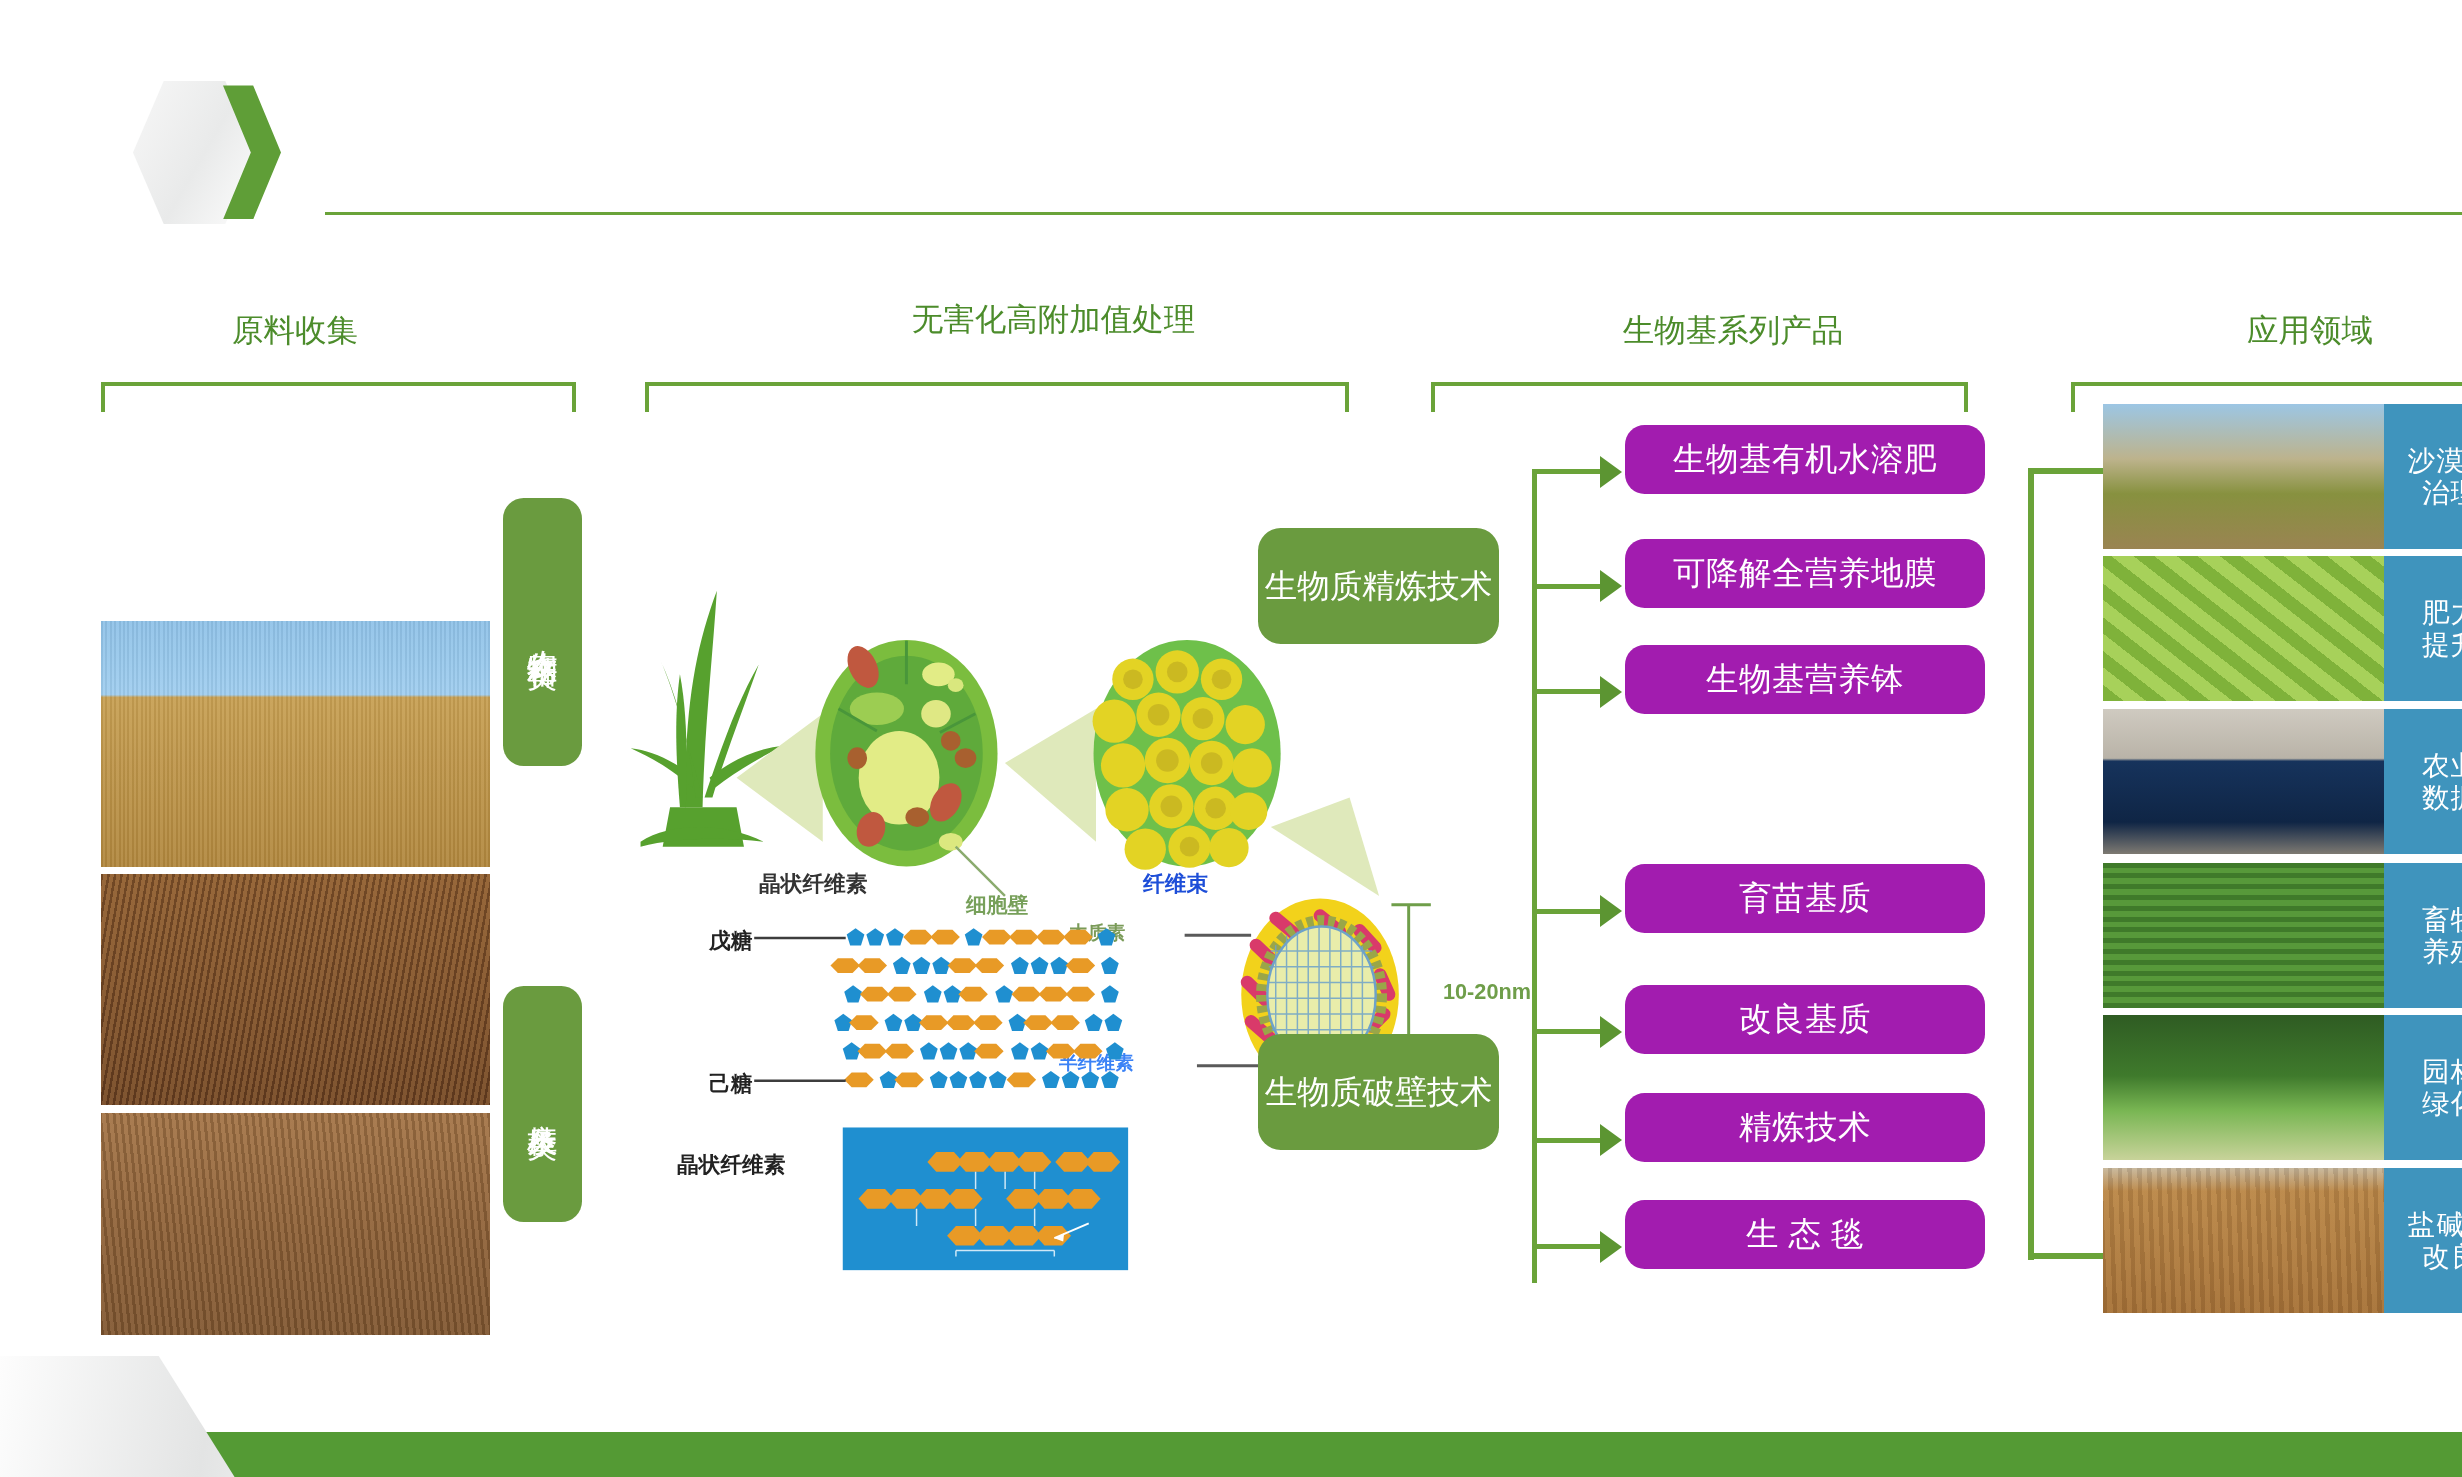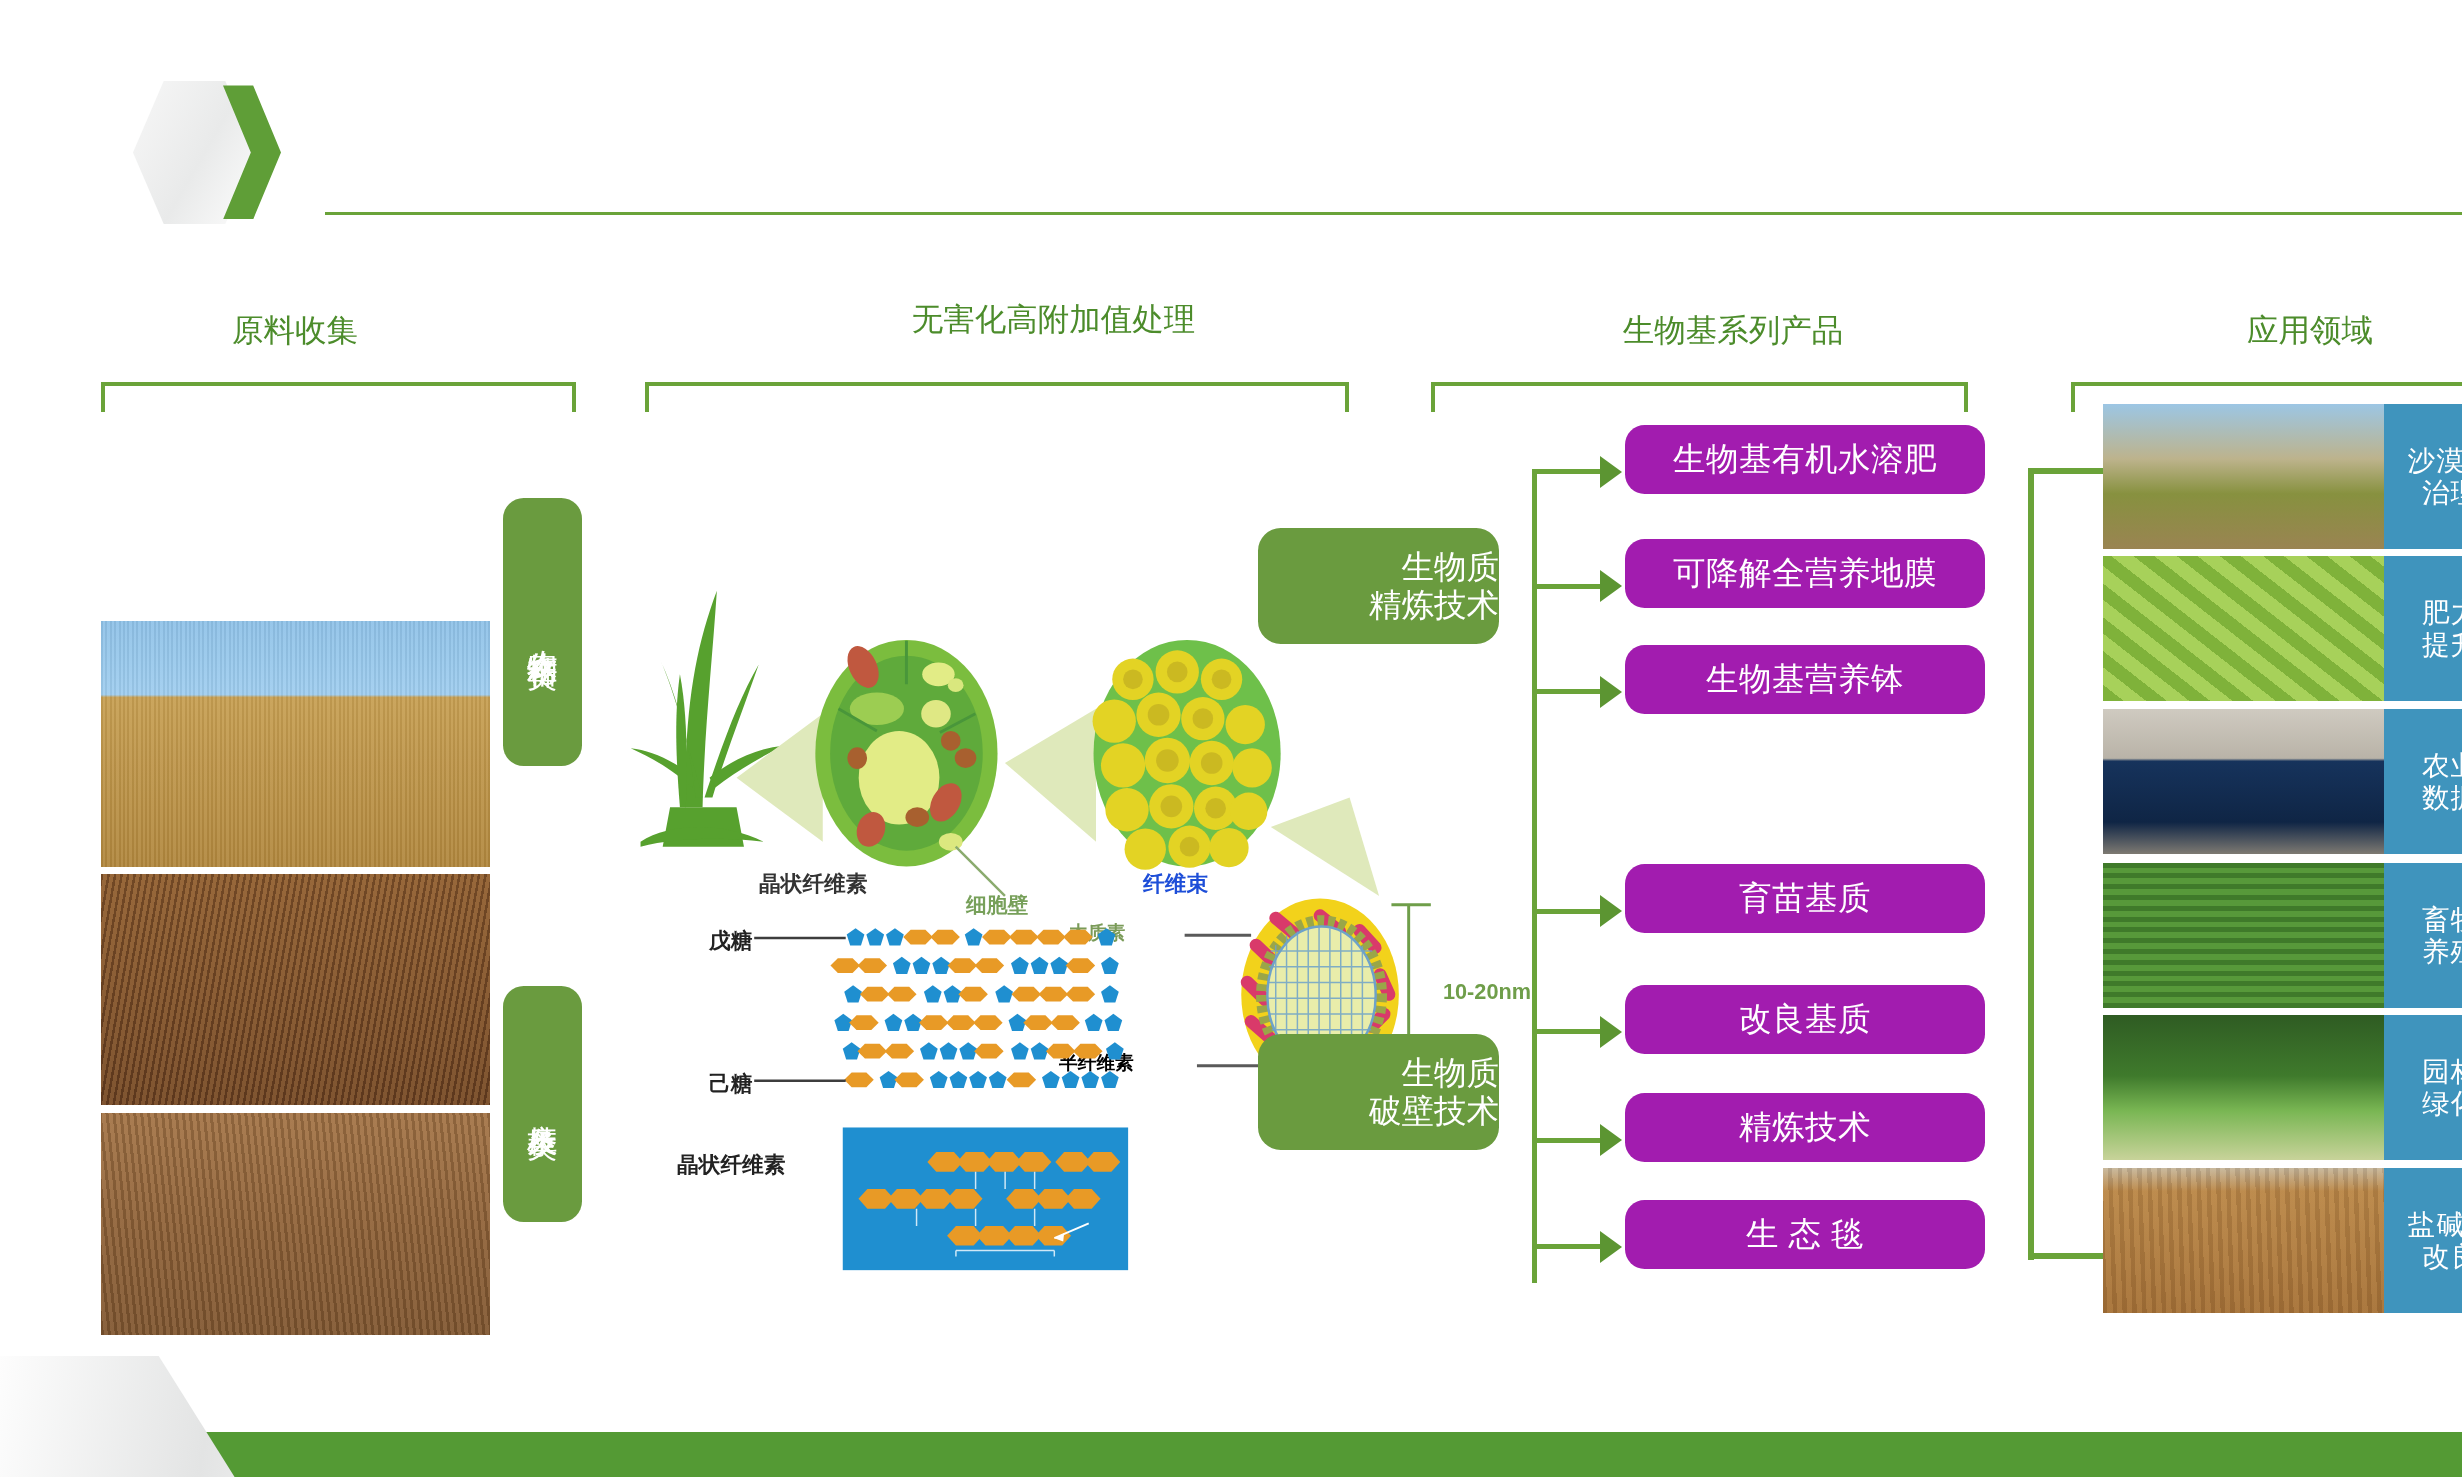--- a/index.html
+++ b/index.html
@@ -53,21 +53,21 @@
   #vlab1{left:503px;top:498px;height:268px;}
   #vlab2{left:503px;top:986px;height:236px;}
 
   
   #sci{position:absolute;left:611px;top:502px;width:906px;height:714px;}
   .sci-txt{position:absolute;white-space:nowrap;font-weight:bold;}
 
   
   .tech{position:absolute;width:241px;background:#6a9b3f;border-radius:22.7px;
       color:#fff;font-size:32.5px;line-height:1.18;text-align:center;
-      display:flex;flex-direction:column;align-items:flex-end;justify-content:center;}
+      display:flex;align-items:center;justify-content:center;}
   #tech1{left:1258px;top:528px;height:116px;}
   #tech2{left:1258px;top:1034px;height:116px;}
 
   
   .prod{position:absolute;left:1625px;width:360px;background:#a21caf;border-radius:19.7px;
       color:#fff;font-size:32.5px;text-align:center;display:flex;
       align-items:center;justify-content:center;letter-spacing:0.5px;}
 
   
   .appcard{position:absolute;left:2103px;width:414px;display:flex;}
@@ -234,21 +234,21 @@
 
       <line x1="1165" y1="880" x2="1300" y2="880" stroke="#5a5a5a" stroke-width="6"></line>
       <line x1="1190" y1="1145" x2="1320" y2="1145" stroke="#5a5a5a" stroke-width="6"></line>
     </g>
   </svg>
 
   <div class="sci-txt" style="left:148px;top:367px;font-size:21.7px;color:#333;">晶状纤维素</div>
   <div class="sci-txt" style="left:355px;top:389px;font-size:20.7px;color:#77a05a;">细胞壁</div>
   <div class="sci-txt" style="left:532px;top:367px;font-size:21.7px;color:#1d4ed8;">纤维束</div>
   <div class="sci-txt" style="left:458px;top:418px;font-size:18.7px;color:#7a9b58;">木质素</div>
-  <div class="sci-txt" style="left:448px;top:548px;font-size:18.7px;color:#000000;">半纤维素</div>
+  <div class="sci-txt" style="left:448px;top:548px;font-size:18.7px;color:#3b82f6;">半纤维素</div>
   <div class="sci-txt" style="left:667px;top:598px;font-size:20.7px;color:#333;">纤维素</div>
   <div class="sci-txt" style="left:832px;top:477px;font-size:21.7px;color:#6f9e4a;">10-20nm</div>
 </div>
 
 <div style="position:absolute;left:680px;top:911px;width:542px;height:369px;">
   <svg width="542" height="369" viewBox="0 0 1100 750">
     <g>
       <g fill="#1f8fd0">
         <g id="p"></g>
       </g>

